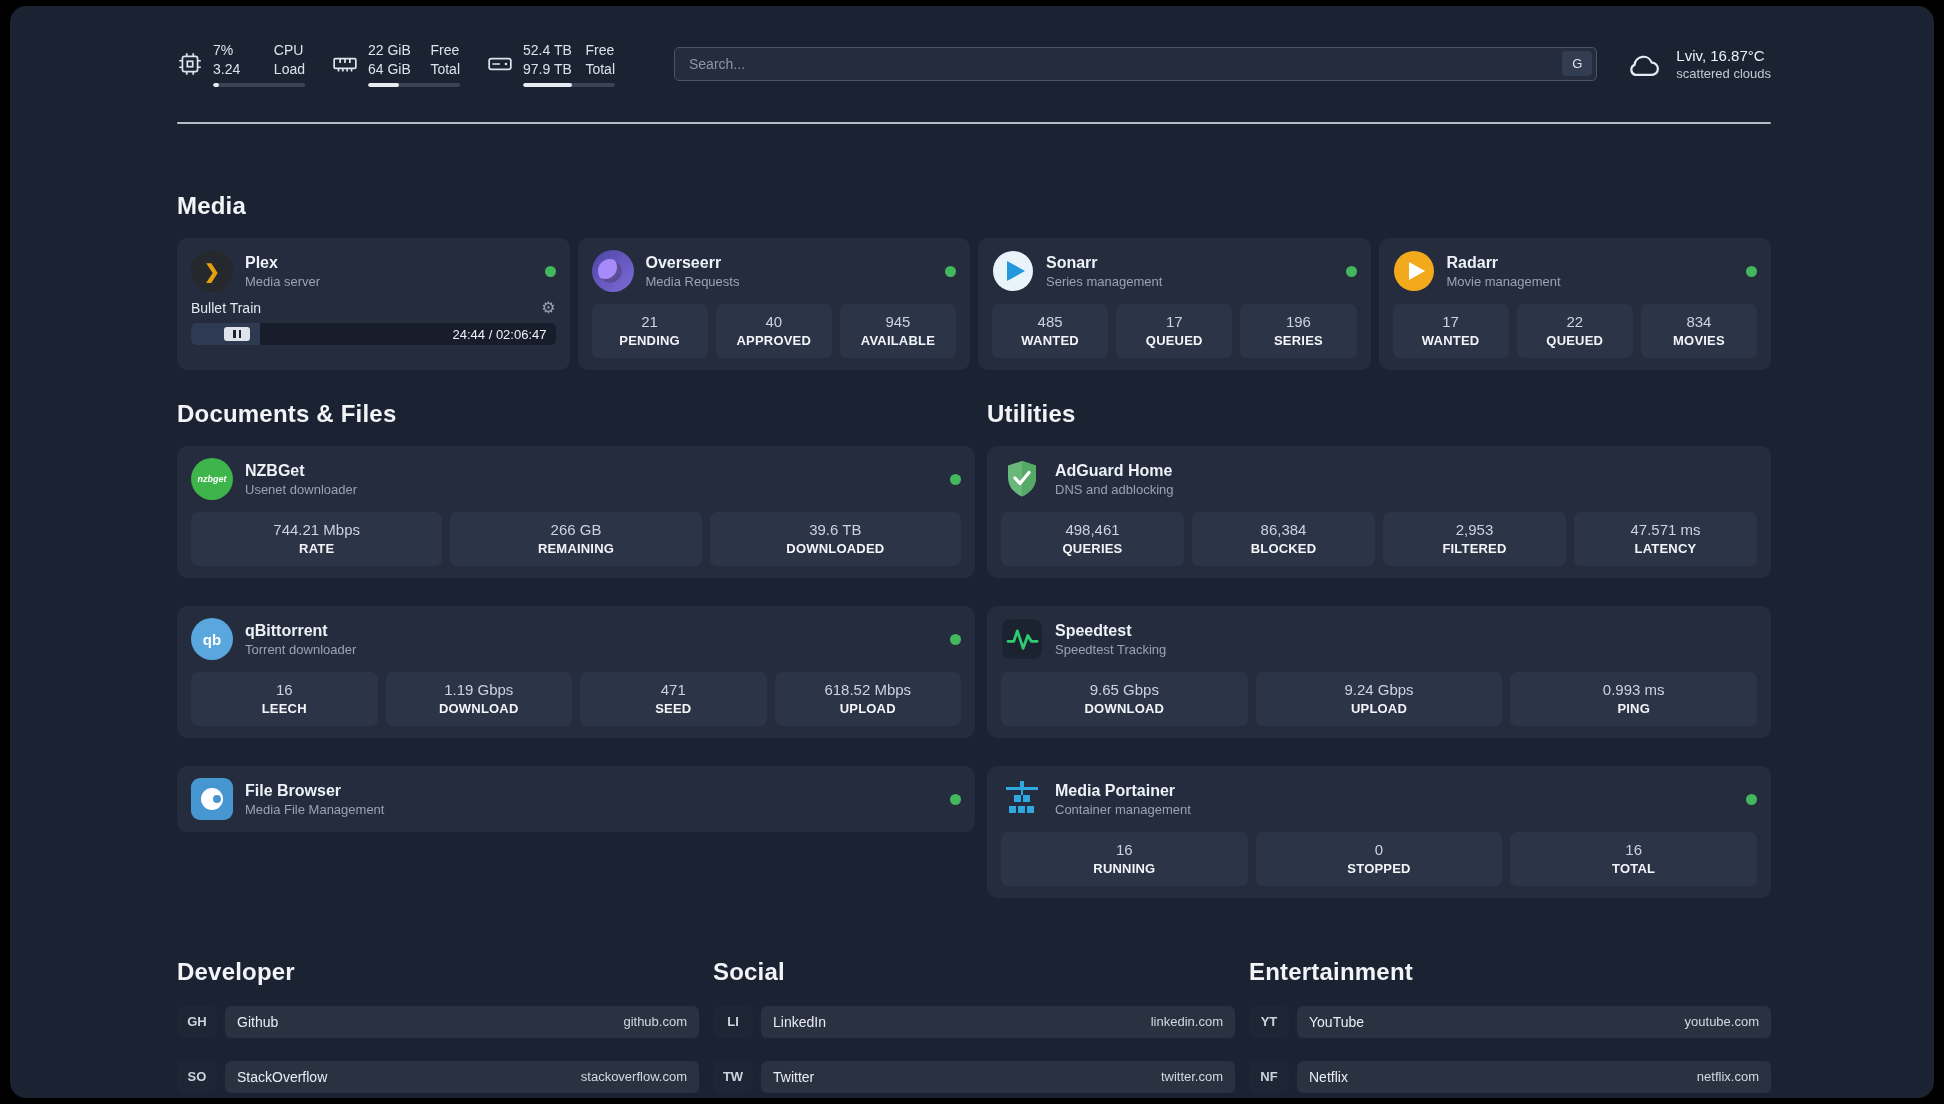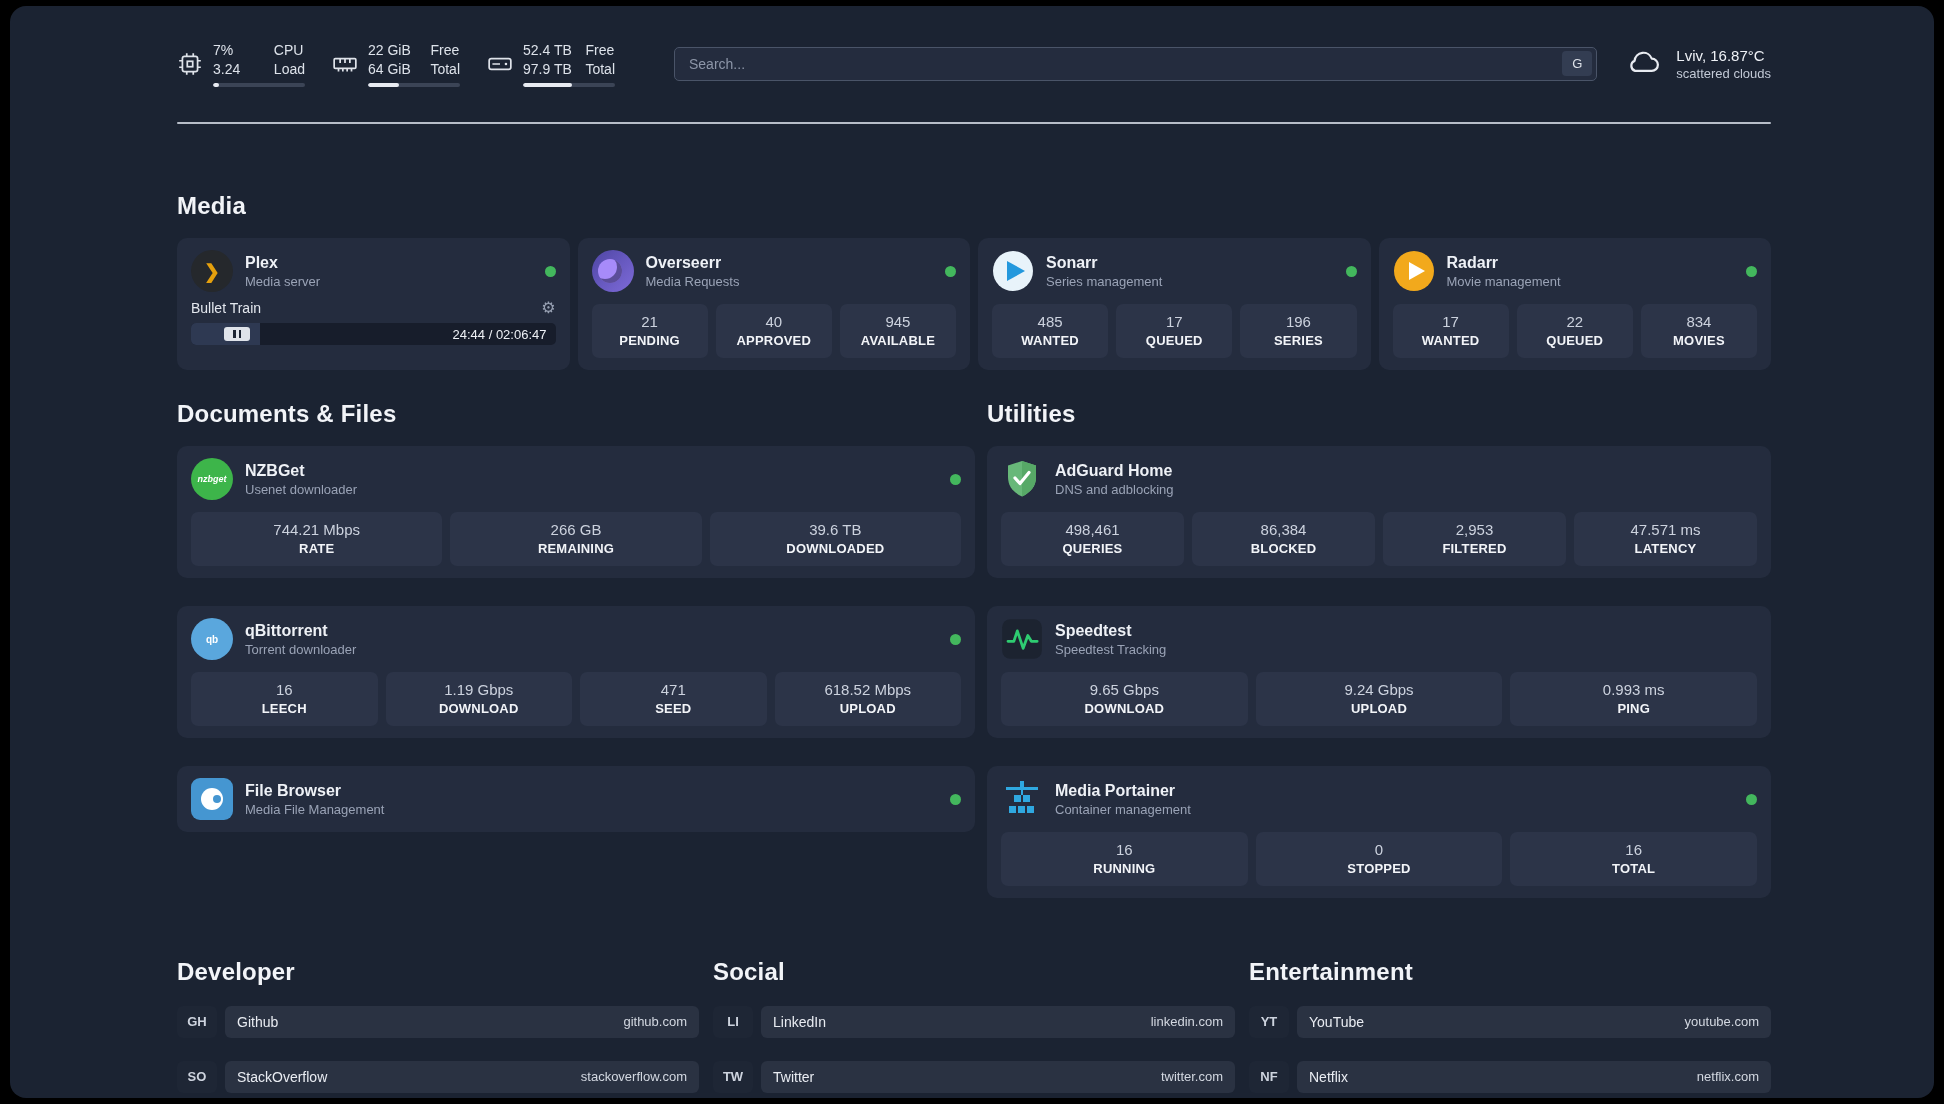--- a/index.html
+++ b/index.html
@@ -18,21 +18,21 @@
   .mon-bar { height: 4px; background: #3b4456; border-radius: 2px; margin-top: 5px; overflow: hidden; }
   .mon-fill { height: 100%; background: #e8ebf1; border-radius: 2px; }
 
   .search-wrap { flex: 1; margin: 0 27px 0 32px; position: relative; height: 34px; }
   .search { width: 100%; height: 100%; background: #242c3e; border: 1px solid #4a5468; border-radius: 5px;
             color: #e8ebf1; font-size: 14px; padding: 0 46px 0 14px; outline: none; font-family: Liberation Sans, sans-serif; }
   .search::placeholder { color: #8d96a8; }
   .g-chip { position: absolute; right: 5px; top: 4px; width: 30px; height: 25px; background: #333d52;
             border-radius: 4px; color: #dfe3ea; font-size: 13px; display: flex; align-items: center; justify-content: center; }
 
-  .weather { display: flex; align-items: flex-start; gap: 12px; }
+  .weather { display: flex; align-items: flex-end; gap: 12px; }
   .weather-icon { width: 40px; height: 30px; color: #e8ebf1; }
   .weather-icon svg { width: 100%; height: 100%; }
   .weather-loc { font-size: 15px; color: #eef1f6; }
   .weather-cond { font-size: 13px; color: #c2c9d6; margin-top: 2px; }
 
   .divider { height: 2px; background: #c9ced8; opacity: .9; margin-top: 34px; border-radius: 1px; }
 
   
   .section-title { font-size: 24px; font-weight: 600; color: #f2f4f8; letter-spacing: .2px; }
   .media-section { margin-top: 68px; }
@@ -68,21 +68,21 @@
   .col .section-title { margin-bottom: 18px; }
   .col .card + .card { margin-top: 28px; }
 
   
   .plex-icon { border-radius: 50%; background: #25282c; }
   .plex-chevron { color: #e5a00d; font-weight: 700; font-size: 19px; }
   .overseerr-icon { border-radius: 50%; background: linear-gradient(135deg, #4f46a5, #7e6bd9); position: relative; }
   .ov-swirl { width: 24px; height: 24px; border-radius: 50%; background: #a78bfa; position: absolute; left: 6px; top: 9px;
               box-shadow: inset -5px -4px 0 rgba(30,27,75,.55); }
   .nzbget-icon { border-radius: 50%; background: #3db54a; color: #fff; font-size: 9px; font-weight: 700; font-style: italic; }
-  .qb-icon { border-radius: 50%; background: #5aa7dd; color: #fff; font-weight: 700; font-size: 10px; }
+  .qb-icon { border-radius: 50%; background: #5aa7dd; color: #fff; font-weight: 700; font-size: 15px; }
   .fb-icon { border-radius: 9px; background: #4596d1; }
   .fb-disc { width: 22px; height: 22px; background: #fff; border-radius: 50%; position: relative; }
   .fb-disc::after { content: ""; position: absolute; width: 8px; height: 8px; background: #4596d1; border-radius: 50%; right: 2px; top: 7px; }
   .st-icon { border-radius: 8px; }
 
   
   .links { display: grid; grid-template-columns: 1fr 1fr 1fr; gap: 14px; margin-top: 60px; }
   .link-row { display: flex; align-items: center; margin-top: 16px; height: 39px; cursor: pointer; }
   .link-abbr { width: 40px; height: 32px; background: #1e2635; border-radius: 6px; color: #cdd3de; font-size: 13px;
                font-weight: 600; display: flex; align-items: center; justify-content: center; flex: none; }

